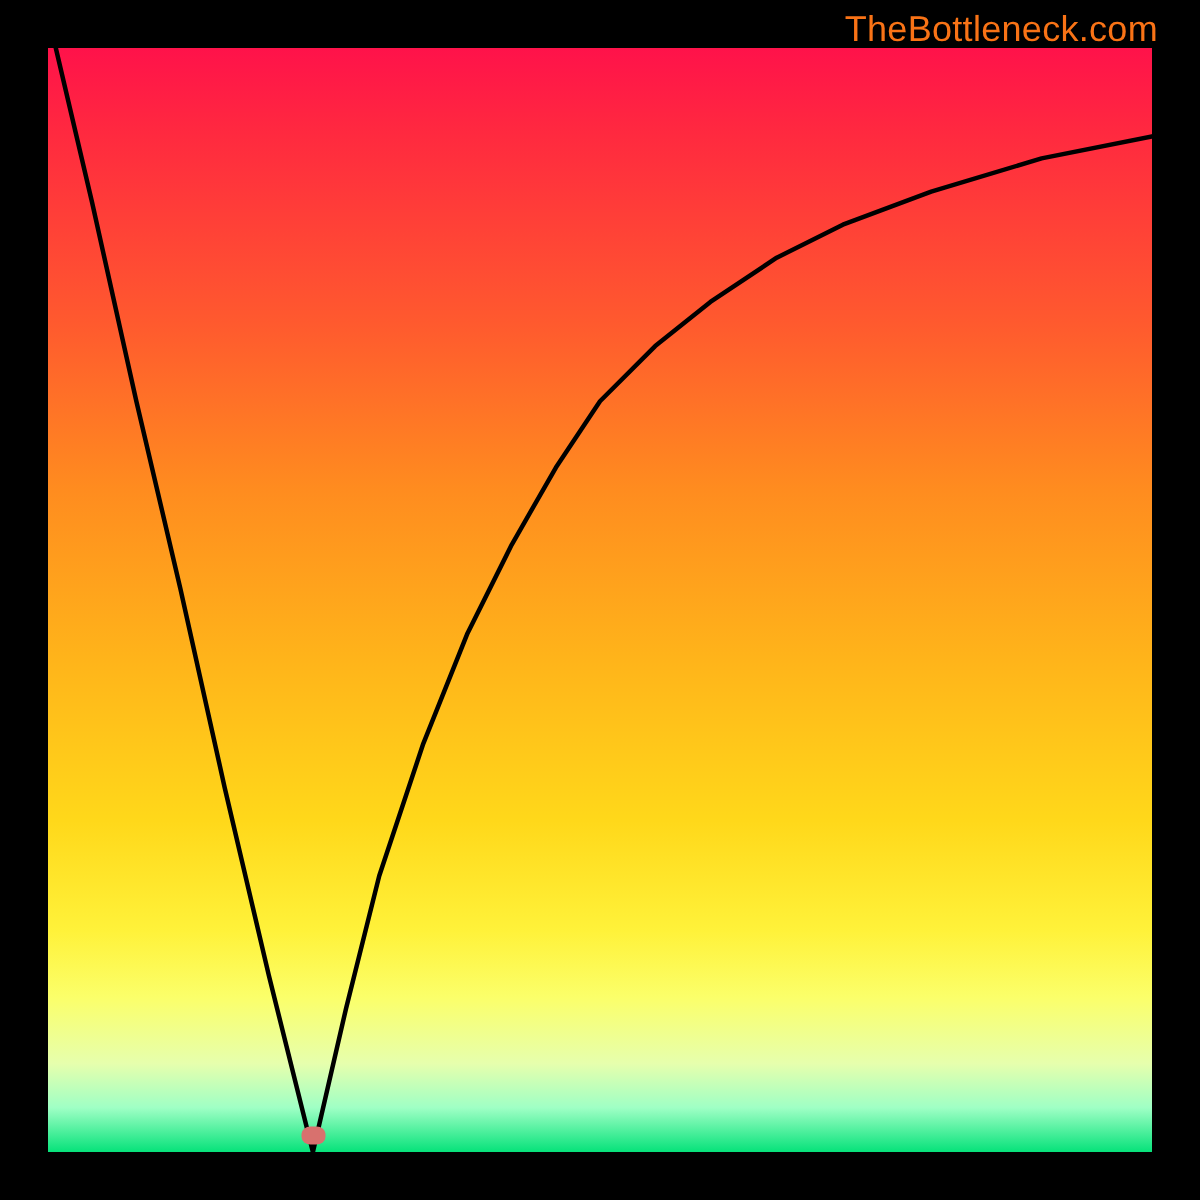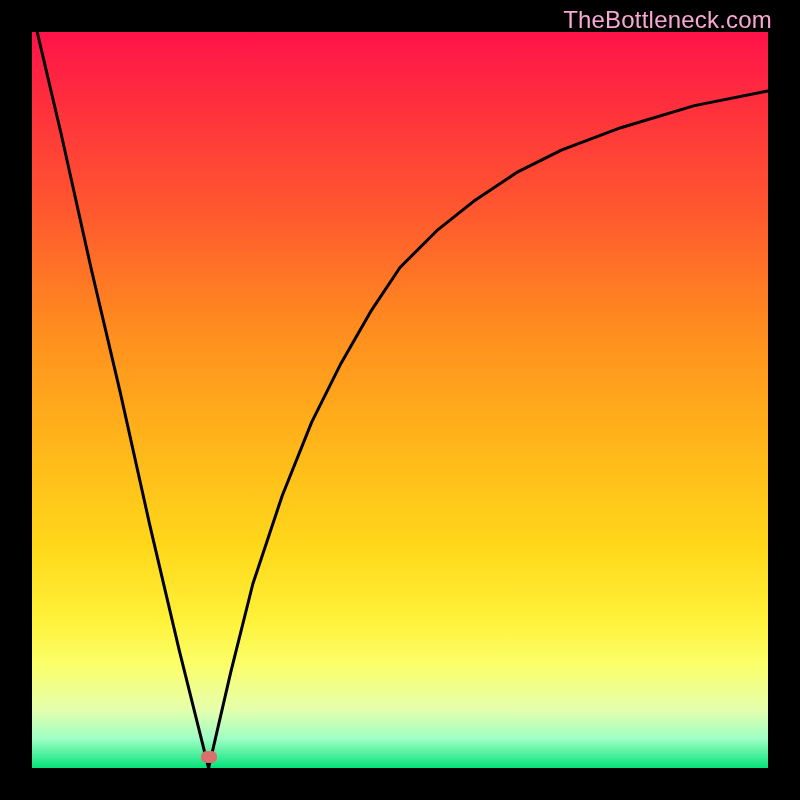--- a/index.html
+++ b/index.html
@@ -37,21 +37,21 @@
       #9fffc5 96%,
       #06e27a 100%
     );
   }
   .watermark {
     position: absolute;
     top: 6px;
     right: 28px;
     font-family: Arial, Helvetica, sans-serif;
     font-size: 24px;
-    color: #f9a8d4;
+    color: #f97316;
     letter-spacing: 0.2px;
     user-select: none;
   }
   svg.curve {
     position: absolute;
     left: 0;
     top: 0;
     width: 736px;
     height: 736px;
   }

